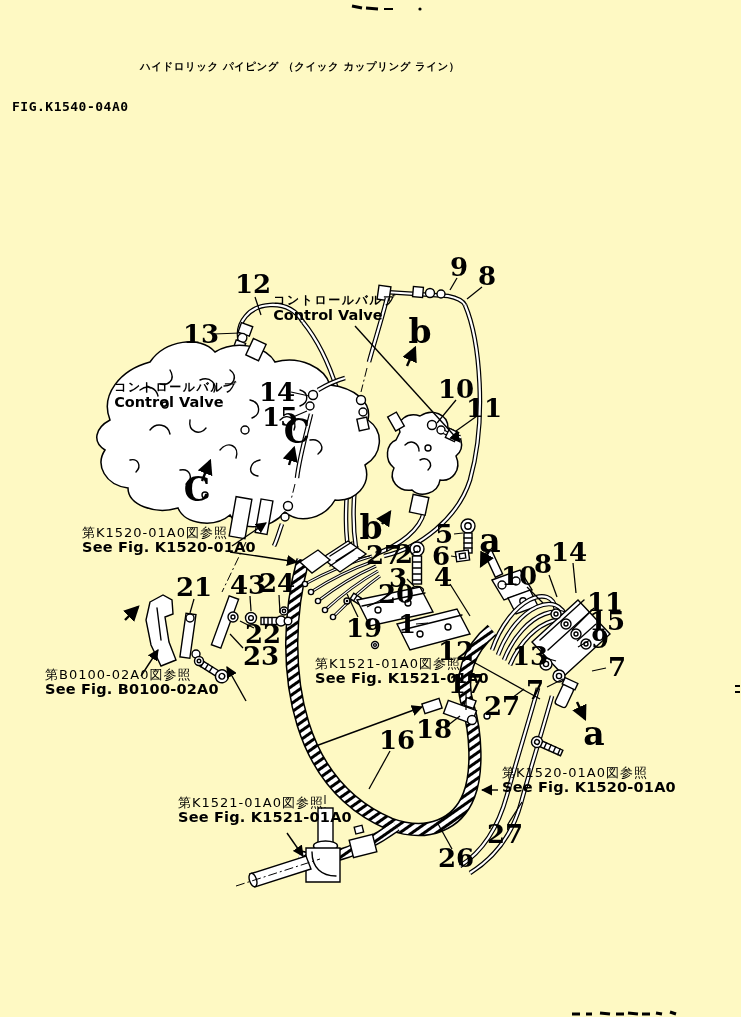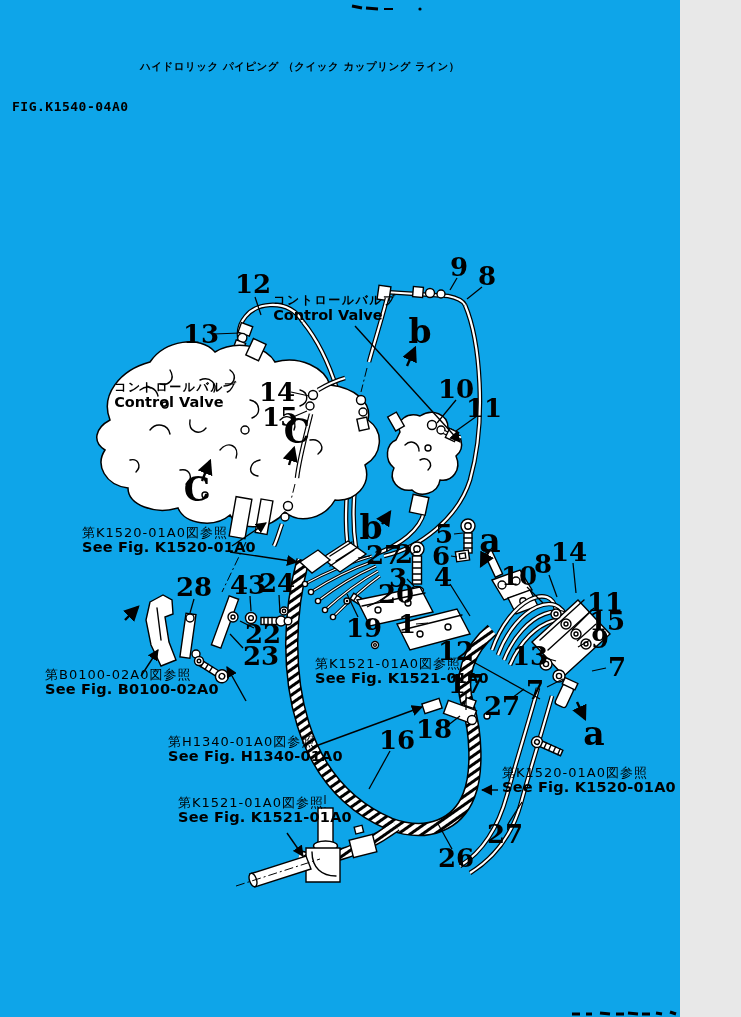--- a/index.html
+++ b/index.html
@@ -1,16 +1,16 @@
 <!DOCTYPE html>
 <html><head>
 <meta charset="utf-8">
 <style>
   html,body{margin:0;padding:0;background:#e8e8e8;}
-  .page{position:relative;width:680px;height:1017px;background:#0ea5e9;overflow:hidden;
+  .page{position:relative;width:741px;height:1017px;background:#fef9c3;overflow:hidden;
         font-family:"DejaVu Sans",sans-serif;color:#000;}
   .art{position:absolute;left:0;top:0;}
   .txt-layer{position:absolute;left:0;top:0;width:741px;height:1017px;pointer-events:none;}
   .fig-no{position:absolute;font-family:"DejaVu Sans Mono",monospace;font-weight:bold;
           font-size:13px;letter-spacing:.5px;white-space:pre;margin-top:21px;}
   .title-jp{position:absolute;font-weight:bold;font-size:10.5px;letter-spacing:.5px;white-space:pre;}
   .title-en{position:absolute;font-family:"DejaVu Sans Mono",monospace;font-weight:bold;
             font-size:13px;letter-spacing:.3px;white-space:pre;}
   .callout{position:absolute;transform:translate(-50%,-50%);
            font-family:"DejaVu Serif",serif;font-weight:bold;font-size:26px;line-height:1;white-space:nowrap;}
@@ -438,45 +438,41 @@
       <div class="callout" style="left: 607px; top: 621px;">15</div>
       <div class="callout" style="left: 600px; top: 639px;">9</div>
       <div class="callout" style="left: 530px; top: 656px;">13</div>
       <div class="callout" style="left: 617px; top: 667px;">7</div>
       <div class="callout" style="left: 535px; top: 690px;">7</div>
       <div class="callout" style="left: 502px; top: 706px;">27</div>
       <div class="callout" style="left: 456px; top: 651px;">12</div>
       <div class="callout" style="left: 466px; top: 684px;">17</div>
       <div class="callout" style="left: 434px; top: 729px;">18</div>
       <div class="callout" style="left: 397px; top: 740px;">16</div>
-      <div class="callout" style="left: 194px; top: 587px;">28</div>
+      <div class="callout" style="left: 194px; top: 587px;">21</div>
       <div class="callout" style="left: 248px; top: 585px;">43</div>
       <div class="callout" style="left: 277px; top: 583px;">24</div>
       <div class="callout" style="left: 263px; top: 634px; text-align: right;">22</div>
       <div class="callout" style="left: 251px; top: 656px; margin-left: 10px;">23</div>
       <div class="callout" style="left: 456px; top: 858px;">26</div>
       <div class="callout" style="left: 505px; top: 834px;">27</div>
       <div class="letter" style="left: 420px; top: 331px;">b</div>
       <div class="letter" style="left: 297px; top: 431px;">C</div>
       <div class="letter" style="left: 197px; top: 489px;">C</div>
       <div class="letter" style="left: 371px; top: 527px;">b</div>
       <div class="letter" style="left: 490px; top: 540px;">a</div>
       <div class="letter" style="left: 594px; top: 733px;">a</div>
       <div class="refblock" style="left: 82px; top: 526px;">
         <div class="ref-jp">第K1520-01A0図参照</div>
         <div class="ref-en">See Fig. K1520-01A0</div>
       </div>
       <div class="refblock" style="left: 45px; top: 668px;">
         <div class="ref-jp">第B0100-02A0図参照</div>
         <div class="ref-en">See Fig. B0100-02A0</div>
       </div>
-      <div class="refblock" style="left: 168px; top: 735px;">
-        <div class="ref-jp">第H1340-01A0図参照</div>
-        <div class="ref-en">See Fig. H1340-01A0</div>
-      </div>
       <div class="refblock" style="left: 315px; top: 657px;">
         <div class="ref-jp">第K1521-01A0図参照</div>
         <div class="ref-en">See Fig. K1521-01A0</div>
       </div>
       <div class="refblock" style="left: 502px; top: 766px;">
         <div class="ref-jp">第K1520-01A0図参照</div>
         <div class="ref-en">See Fig. K1520-01A0</div>
       </div>
       <div class="refblock" style="left: 178px; top: 796px;">
         <div class="ref-jp">第K1521-01A0図参照</div>

